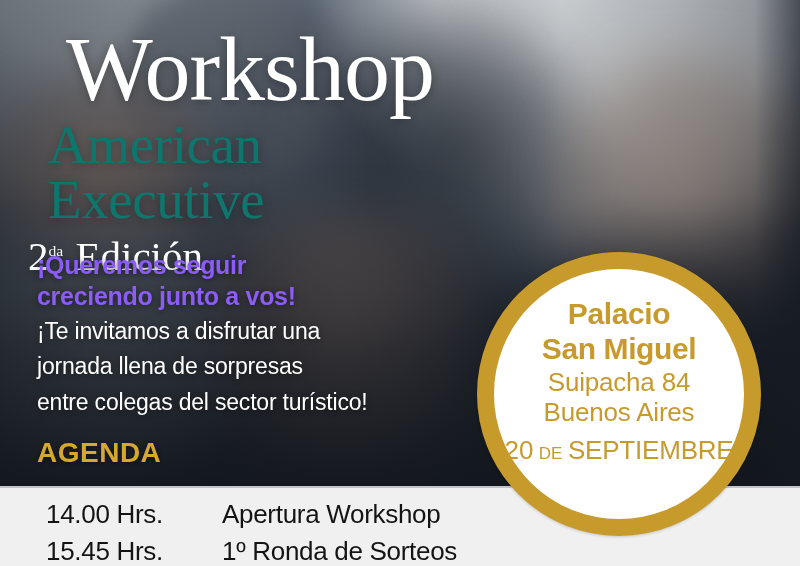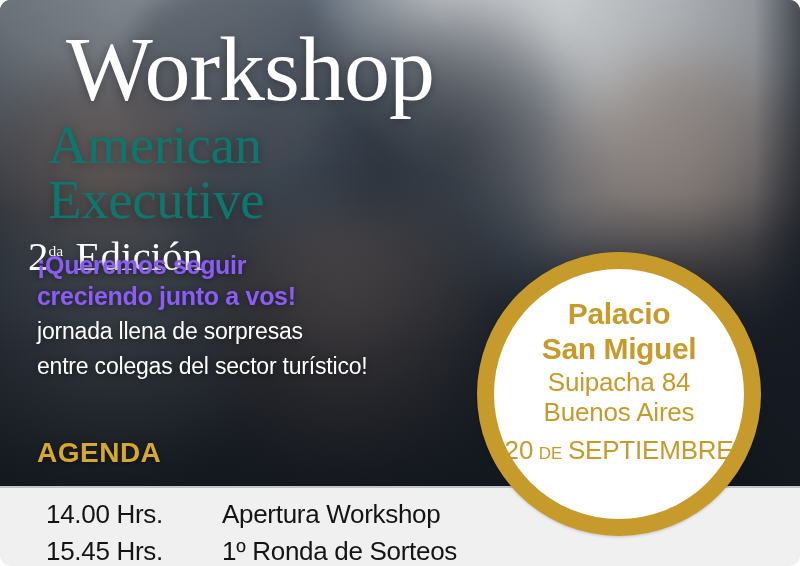--- a/index.html
+++ b/index.html
@@ -11,21 +11,20 @@
   body {
     font-family: "Liberation Sans", sans-serif;
   }
 
   #flyer {
     position: relative;
     width: 800px;
     height: 566px;
     overflow: hidden;
     background: #ffffff;
-    border-radius: 11px;
   }
 
   
   .hero {
     position: absolute;
     left: 0;
     top: 0;
     width: 800px;
     height: 486px;
     overflow: hidden;
@@ -353,20 +352,21 @@
 
   <div class="headline-block">
     <h1 class="t-workshop">Workshop</h1>
     <h2 class="t-american">American Executive</h2>
     <h3 class="t-edicion"><span>2</span><sup>da</sup> <span>Edición</span></h3>
   </div>
 
   <div class="lead-block">
     <p class="lead-strong">¡Queremos seguir</p>
     <p class="lead-strong">creciendo junto a vos!</p>
+    <p class="lead-normal">¡Te invitamos a disfrutar una</p>
     <p class="lead-normal">jornada llena de sorpresas</p>
     <p class="lead-normal">entre colegas del sector turístico!</p>
   </div>
 
   <div class="agenda-heading">AGENDA</div>
 
   <div class="venue-circle">
     <div class="v-line v-venue1">Palacio</div>
     <div class="v-line v-venue2">San Miguel</div>
     <div class="v-line v-addr1">Suipacha 84</div>

